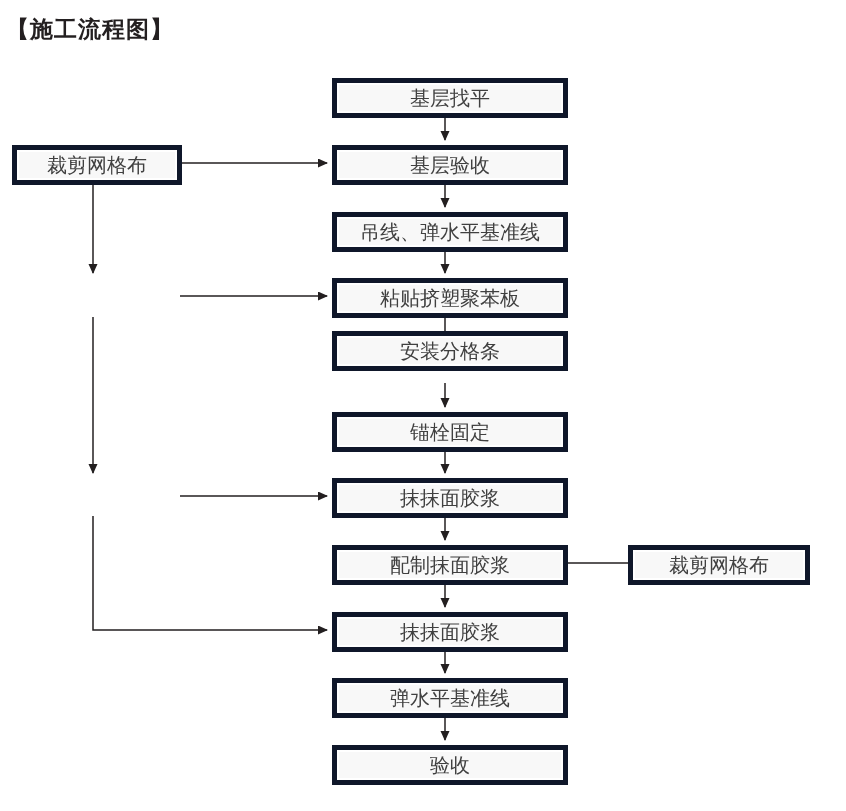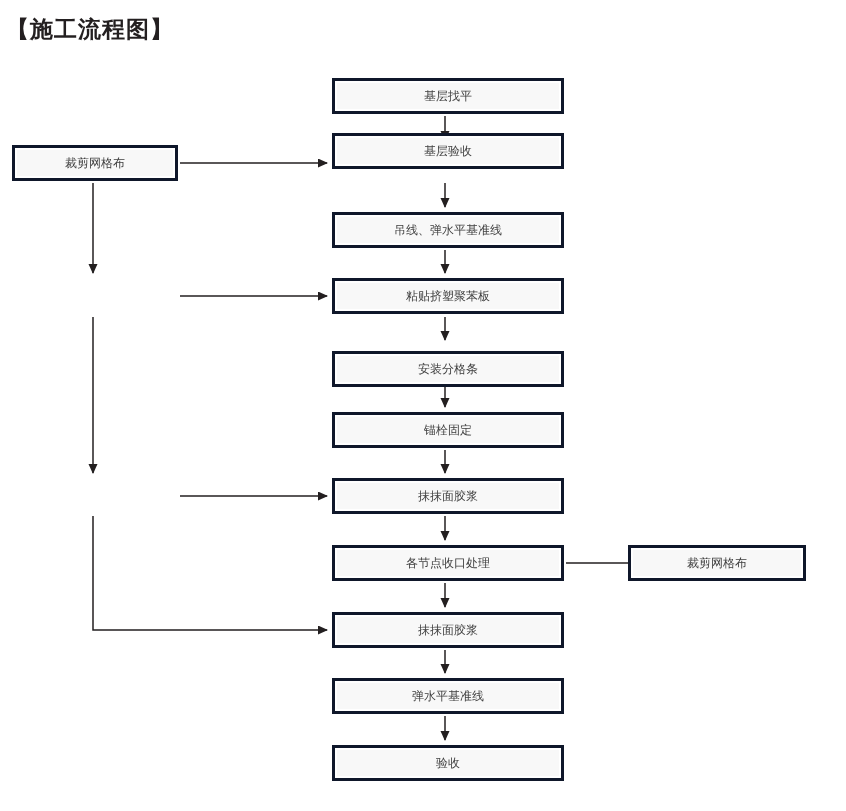--- a/index.html
+++ b/index.html
@@ -23,27 +23,27 @@
   }
   .connectors {
     position: absolute;
     left: 0;
     top: 0;
     pointer-events: none;
   }
   .node {
     position: absolute;
     height: 30px;
-    border: 3px solid #0f172a;
+    border: 5px solid #0f172a;
     background: #f8f8f8;
     box-shadow: inset 0 0 0 2px #ffffff;
     display: flex;
     align-items: center;
     justify-content: center;
-    font-size: 12px;
+    font-size: 20px;
     color: #404040;
     box-sizing: content-box;
   }
   .node.center { left: 332px; width: 226px; }
   .node.left   { left: 12px;  width: 160px; }
   .node.right  { left: 628px; width: 172px; }
 </style>
 </head>
 <body>
 
@@ -75,27 +75,27 @@
 
     <line x1="566" y1="563" x2="657" y2="563" stroke="#231f20" stroke-width="1.5" marker-end="url(#arrow)"></line>
 
     <line x1="93" y1="183" x2="93" y2="273" stroke="#231f20" stroke-width="1.5" marker-end="url(#arrow)"></line>
     <line x1="93" y1="317" x2="93" y2="473" stroke="#231f20" stroke-width="1.5" marker-end="url(#arrow)"></line>
 
     <path d="M 93 516 L 93 630 L 327 630" fill="none" stroke="#231f20" stroke-width="1.5" marker-end="url(#arrow)"></path>
   </svg>
 
   <div class="node center" style="top:78px">基层找平</div>
-  <div class="node center" style="top:133px">基层验收</div>
+  <div class="node center" style="top:145px">基层验收</div>
   <div class="node center" style="top:212px">吊线、弹水平基准线</div>
   <div class="node center" style="top:278px">粘贴挤塑聚苯板</div>
-  <div class="node center" style="top:351px">安装分格条</div>
+  <div class="node center" style="top:331px">安装分格条</div>
   <div class="node center" style="top:412px">锚栓固定</div>
   <div class="node center" style="top:478px">抹抹面胶浆</div>
-  <div class="node center" style="top:545px">各节点收口处理</div>
+  <div class="node center" style="top:545px">配制抹面胶浆</div>
   <div class="node center" style="top:612px">抹抹面胶浆</div>
   <div class="node center" style="top:678px">弹水平基准线</div>
   <div class="node center" style="top:745px">验收</div>
 
   <div class="node left" style="top:145px">裁剪网格布</div>
 
   <div class="node right" style="top:545px">裁剪网格布</div>
 
 </div>
 

